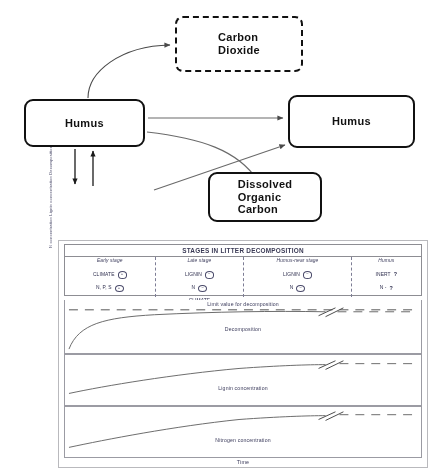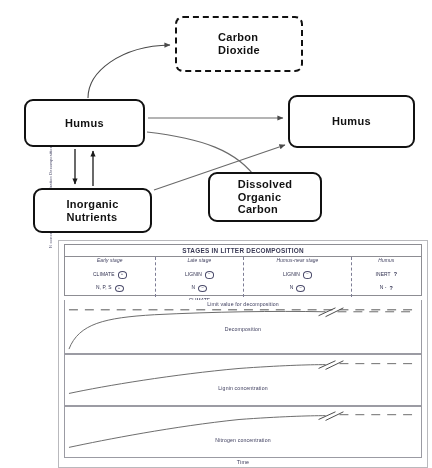--- a/index.html
+++ b/index.html
@@ -105,24 +105,20 @@
   <div class="node dashed" id="node-co2">
     <span class="lbl">Carbon
 Dioxide</span>
   </div>
   <div class="node" id="node-litter">
     <span class="lbl">Humus</span>
   </div>
   <div class="node" id="node-humus">
     <span class="lbl">Humus</span>
   </div>
-  <div class="node" id="node-inorg">
-    <span class="lbl">Inorganic
-Nutrients</span>
-  </div>
   <div class="node" id="node-doc">
     <span class="lbl">Dissolved
 Organic
 Carbon</span>
   </div>
 </div>
 
 <div id="figure">
   <div id="fig-border"></div>
 

